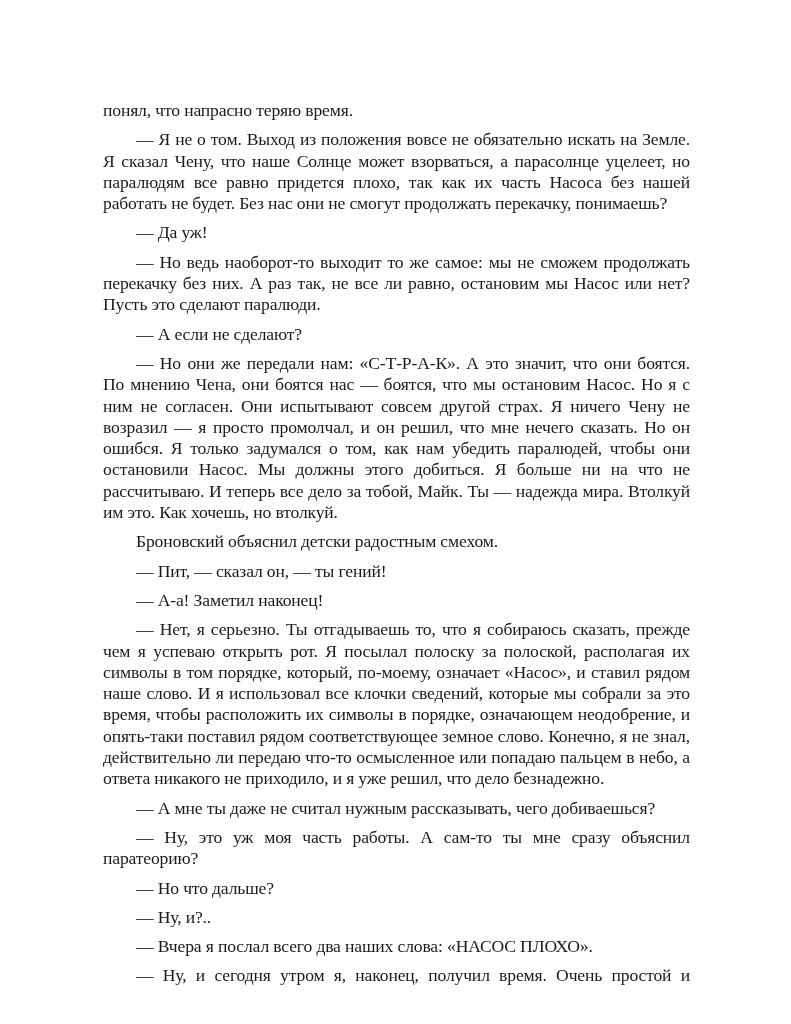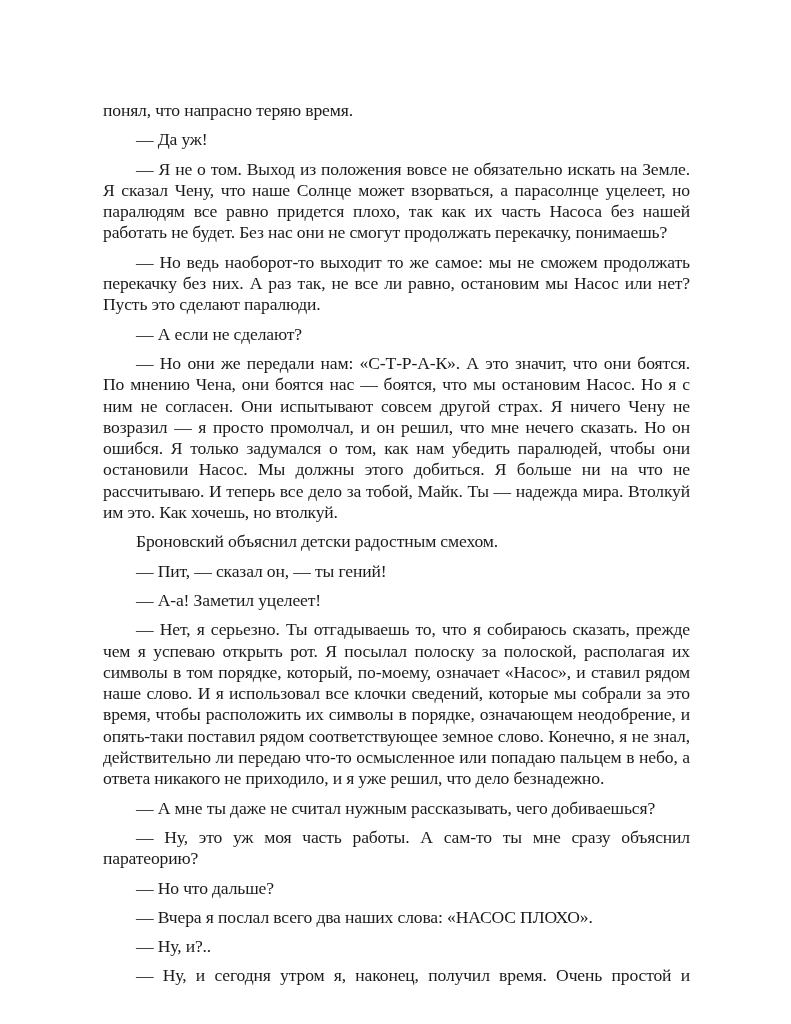--- a/index.html
+++ b/index.html
@@ -35,28 +35,28 @@
   }
   .para.last {
     text-align-last: justify;
   }
 </style>
 </head>
 <body>
 
 <div class="page">
   <p class="para no-indent">понял, что напрасно теряю время.</p>
+  <p class="para">— Я не о том. Выход из положения вовсе не обязательно искать на Земле. Я сказал Чену, что наше Солнце может взорваться, а парасолнце уцелеет, но паралюдям все равно придется плохо, так как их часть Насоса без нашей работать не будет. Без нас они не смогут продолжать перекачку, понимаешь?</p>
   <p class="para">— Да уж!</p>
-  <p class="para">— Я не о том. Выход из положения вовсе не обязательно искать на Земле. Я сказал Чену, что наше Солнце может взорваться, а парасолнце уцелеет, но паралюдям все равно придется плохо, так как их часть Насоса без нашей работать не будет. Без нас они не смогут продолжать перекачку, понимаешь?</p>
   <p class="para">— Но ведь наоборот-то выходит то же самое: мы не сможем продолжать перекачку без них. А раз так, не все ли равно, остановим мы Насос или нет? Пусть это сделают паралюди.</p>
   <p class="para">— А если не сделают?</p>
   <p class="para">— Но они же передали нам: «С-Т-Р-А-К». А это значит, что они боятся. По мнению Чена, они боятся нас — боятся, что мы остановим Насос. Но я с ним не согласен. Они испытывают совсем другой страх. Я ничего Чену не возразил — я просто промолчал, и он решил, что мне нечего сказать. Но он ошибся. Я только задумался о том, как нам убедить паралюдей, чтобы они остановили Насос. Мы должны этого добиться. Я больше ни на что не рассчитываю. И теперь все дело за тобой, Майк. Ты — надежда мира. Втолкуй им это. Как хочешь, но втолкуй.</p>
   <p class="para">Броновский объяснил детски радостным смехом.</p>
   <p class="para">— Пит, — сказал он, — ты гений!</p>
-  <p class="para">— А-а! Заметил уцелеет!</p>
+  <p class="para">— А-а! Заметил наконец!</p>
   <p class="para">— Нет, я серьезно. Ты отгадываешь то, что я собираюсь сказать, прежде чем я успеваю открыть рот. Я посылал полоску за полоской, располагая их символы в том порядке, который, по-моему, означает «Насос», и ставил рядом наше слово. И я использовал все клочки сведений, которые мы собрали за это время, чтобы расположить их символы в порядке, означающем неодобрение, и опять-таки поставил рядом соответствующее земное слово. Конечно, я не знал, действительно ли передаю что-то осмысленное или попадаю пальцем в небо, а ответа никакого не приходило, и я уже решил, что дело безнадежно.</p>
   <p class="para">— А мне ты даже не считал нужным рассказывать, чего добиваешься?</p>
   <p class="para">— Ну, это уж моя часть работы. А сам-то ты мне сразу объяснил паратеорию?</p>
   <p class="para">— Но что дальше?</p>
+  <p class="para">— Ну, и?..</p>
   <p class="para">— Вчера я послал всего два наших слова: «НАСОС ПЛОХО».</p>
-  <p class="para">— Ну, и?..</p>
   <p class="para last">— Ну, и сегодня утром я, наконец, получил время. Очень простой и</p>
 </div>
 
 </body></html>

